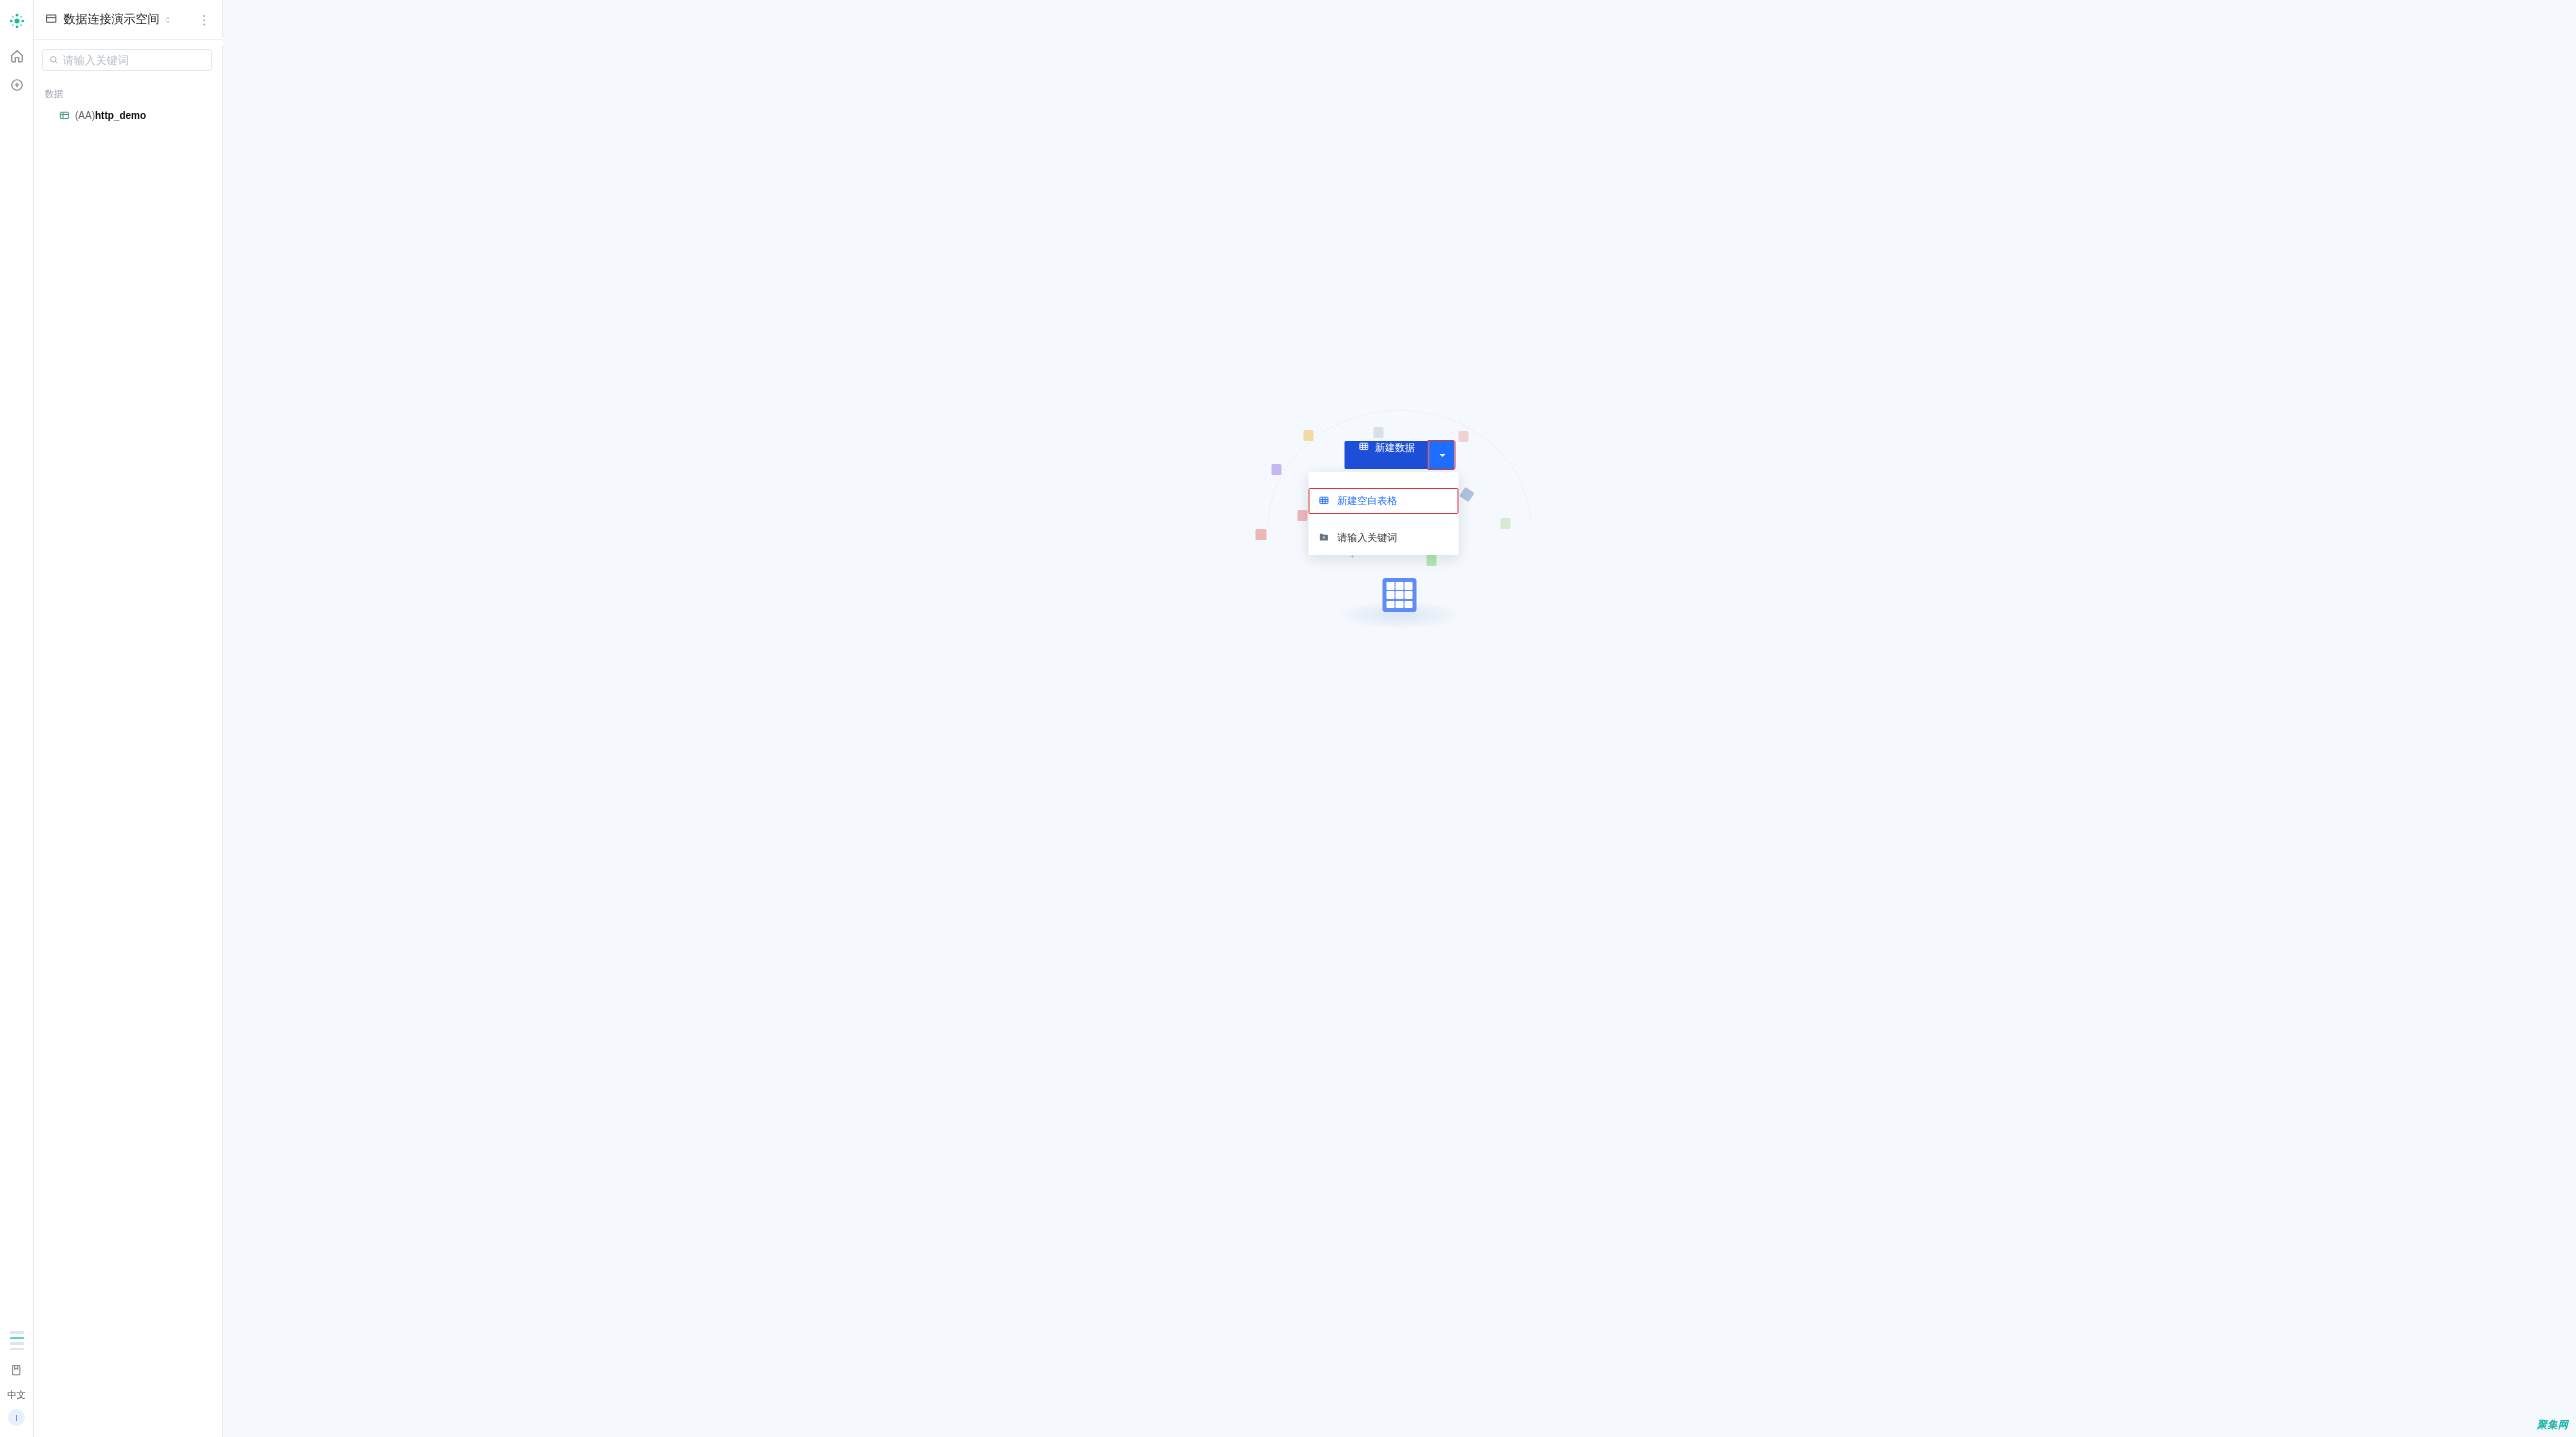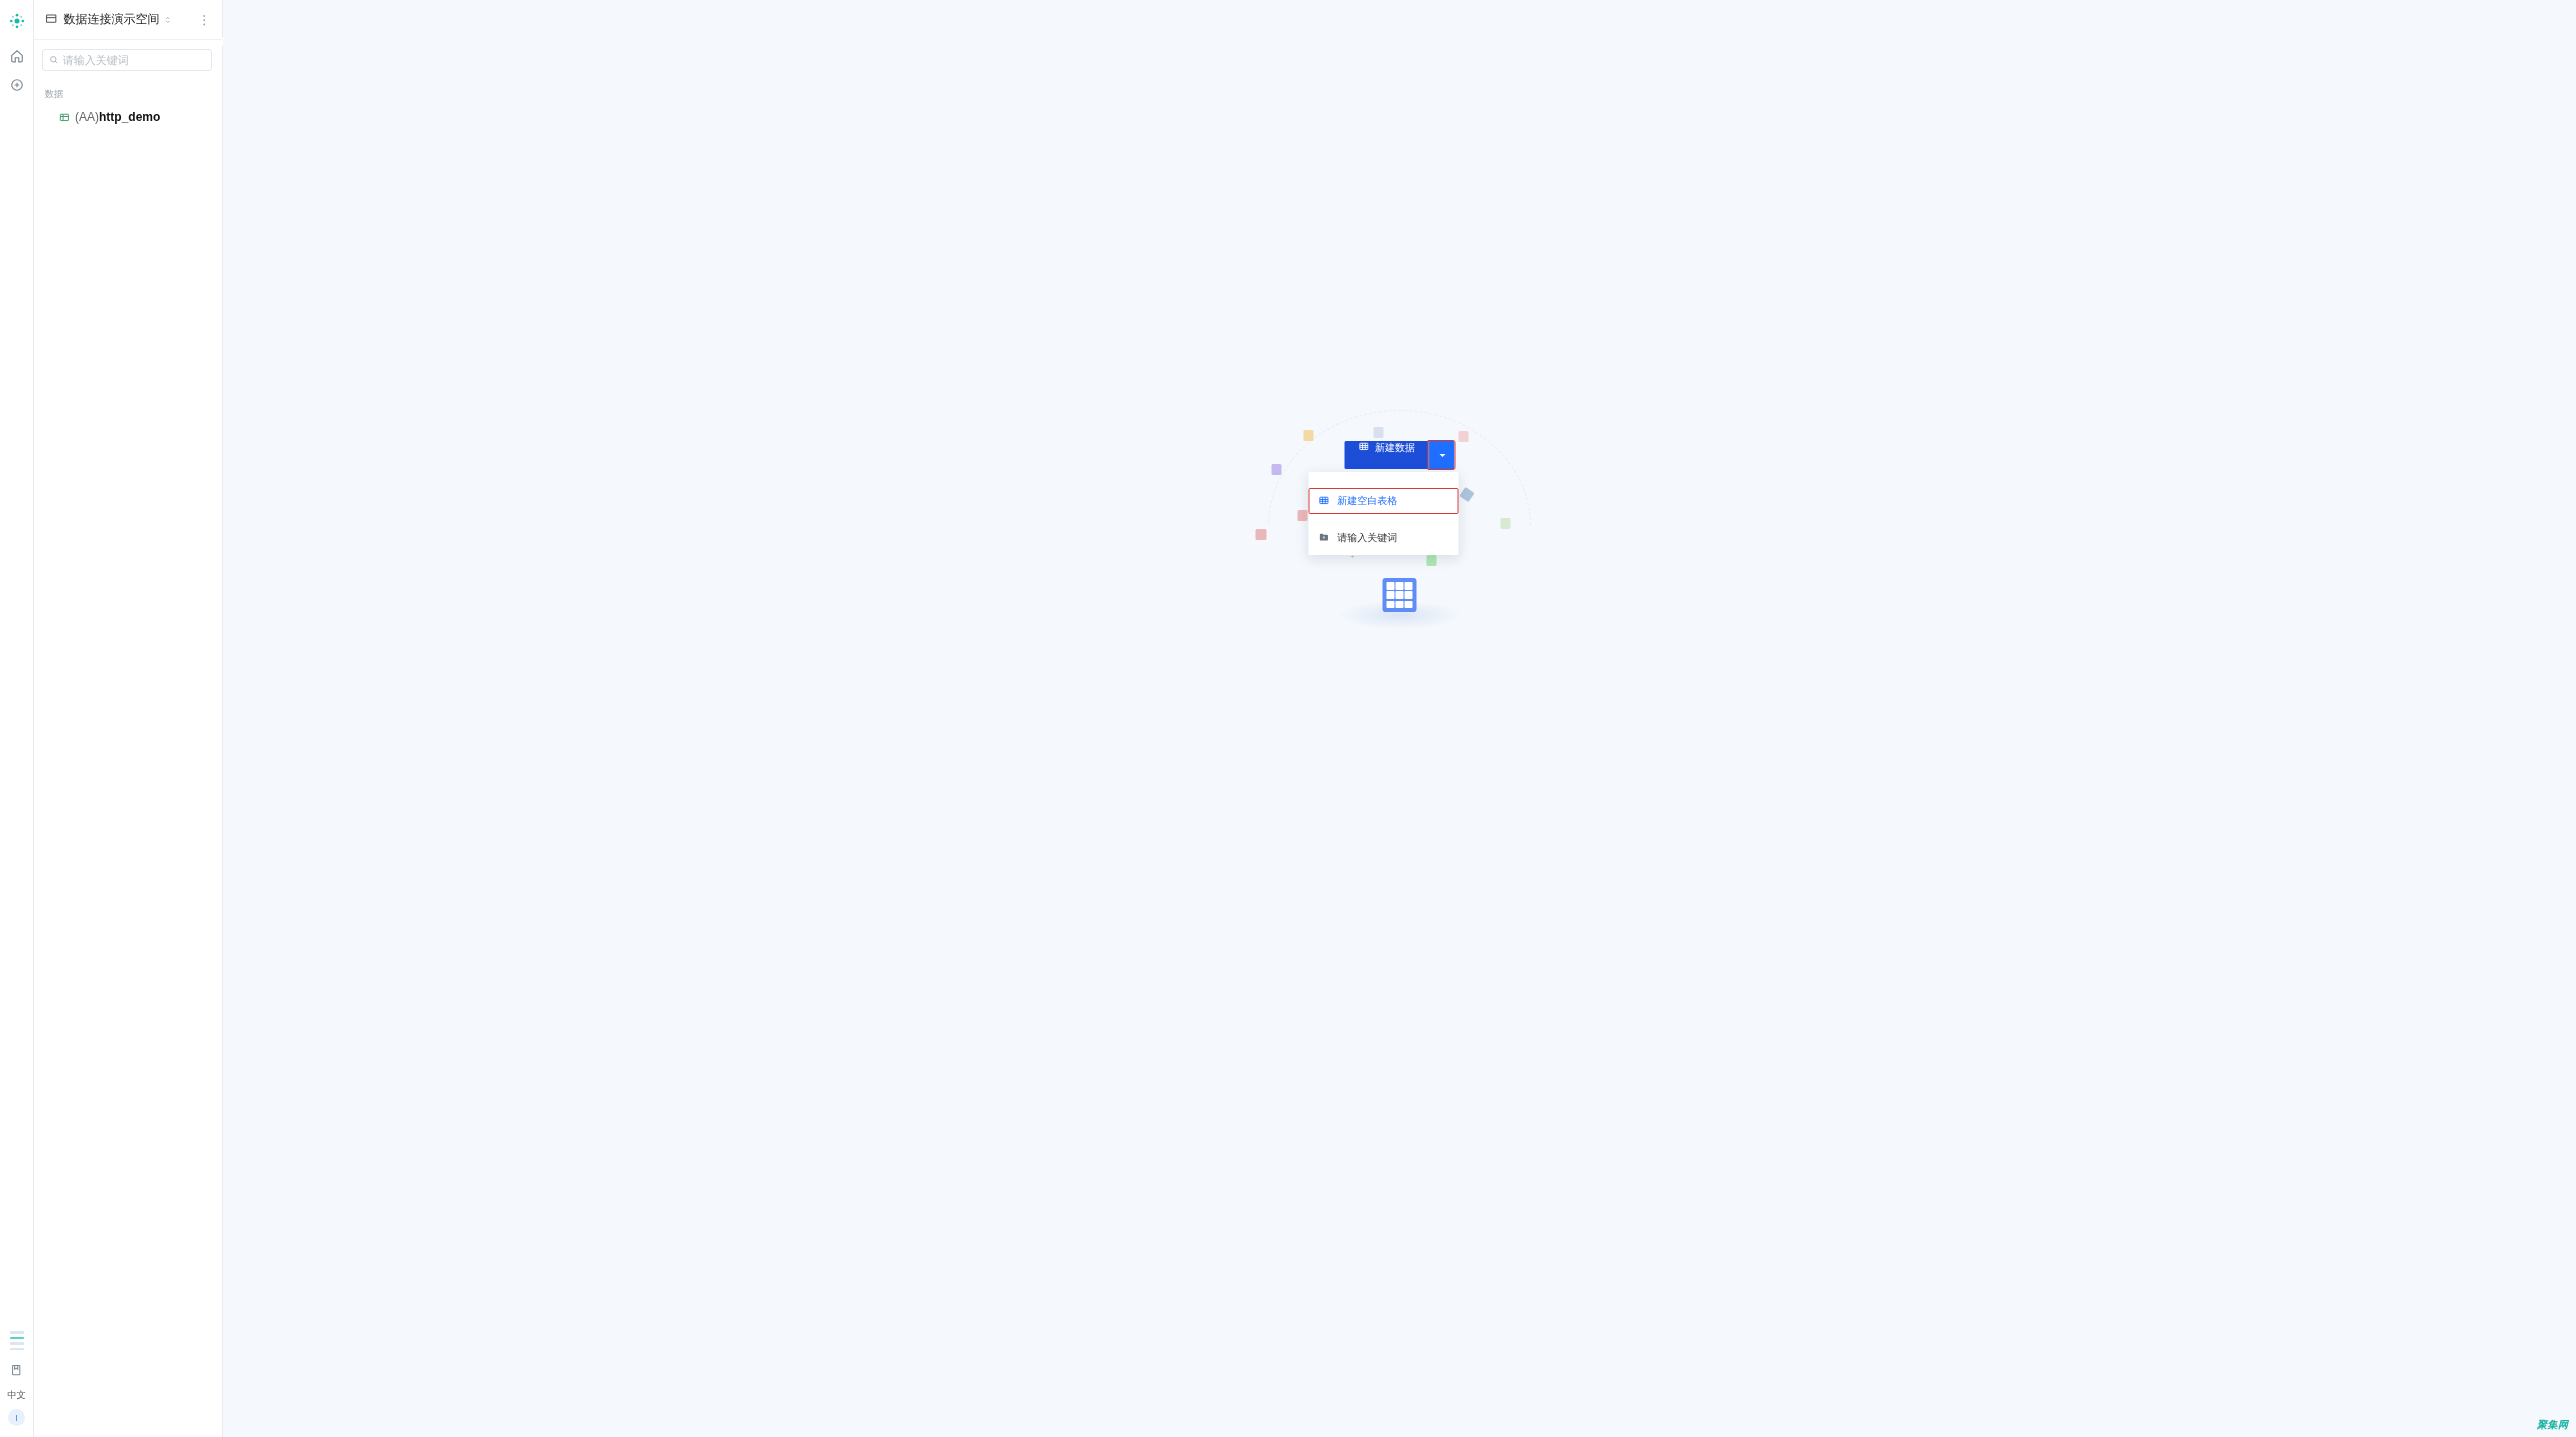--- a/index.html
+++ b/index.html
@@ -27,21 +27,21 @@
 
   .sb-tools { display: flex; align-items: center; padding: 9.3px 7.7px 9.3px 7.7px; gap: 6.2px; }
   .search-wrap { flex: 1; display: flex; align-items: center; border: 0.8px solid #e4e8ec; border-radius: 3.1px; height: 21.6px; padding: 0 6.2px; }
   .search-wrap svg { color: #9aa3ab; }
   .search-wrap input { border: none; outline: none; font-size: 11px; flex: 1; margin-left: 4.6px; color: #333; background: transparent; }
   .search-wrap input::placeholder { color: #b9c0c6; }
   .tool-icon { width: 10.8px; height: 10.8px; color: #7d8790; cursor: pointer; }
 
   .sb-section { padding: 3.1px 10.8px; }
   .sb-section .sec-title { font-size: 9.3px; color: #9aa3ab; padding: 4.6px 0; }
-  .tree-item { display: flex; align-items: center; padding: 4.6px 0 4.6px 14px; font-size: 12px; cursor: pointer; border-radius: 3.1px; }
+  .tree-item { display: flex; padding: 4.6px 0 4.6px 14px; font-size: 10px; cursor: pointer; border-radius: 3.1px; }
   .tree-item .ti-icon { width: 10.8px; height: 10.8px; margin-right: 5.4px; color: #3a9463; }
   .tree-item .ti-prefix { color: #666; }
   .tree-item .ti-name { color: #111; font-weight: 700; }
 
   .collapse-tab { position: absolute; top: 36px; right: -7.7px; width: 7.7px; height: 10.8px; background: #fff; border: 0.8px solid #e0e4e8; border-left: none; border-radius: 0 2.3px 2.3px 0; display: flex; align-items: center; justify-content: center; font-size: 6.2px; color: #8a929a; cursor: pointer; }
 
   
   .main { flex: 1; position: relative; background: #f5f8fc; overflow: hidden; }
   .hero { position: absolute; left: 50%; top: 28%; transform: translateX(-50%); width: 325px; height: 247px; }
   .hero .base-ellipse { position: absolute; bottom: 20px; left: 50%; transform: translateX(-50%); width: 124px; height: 28px; background: radial-gradient(ellipse at center, #d9e5f5 0%, rgba(217,229,245,0) 70%); border-radius: 50%; }

